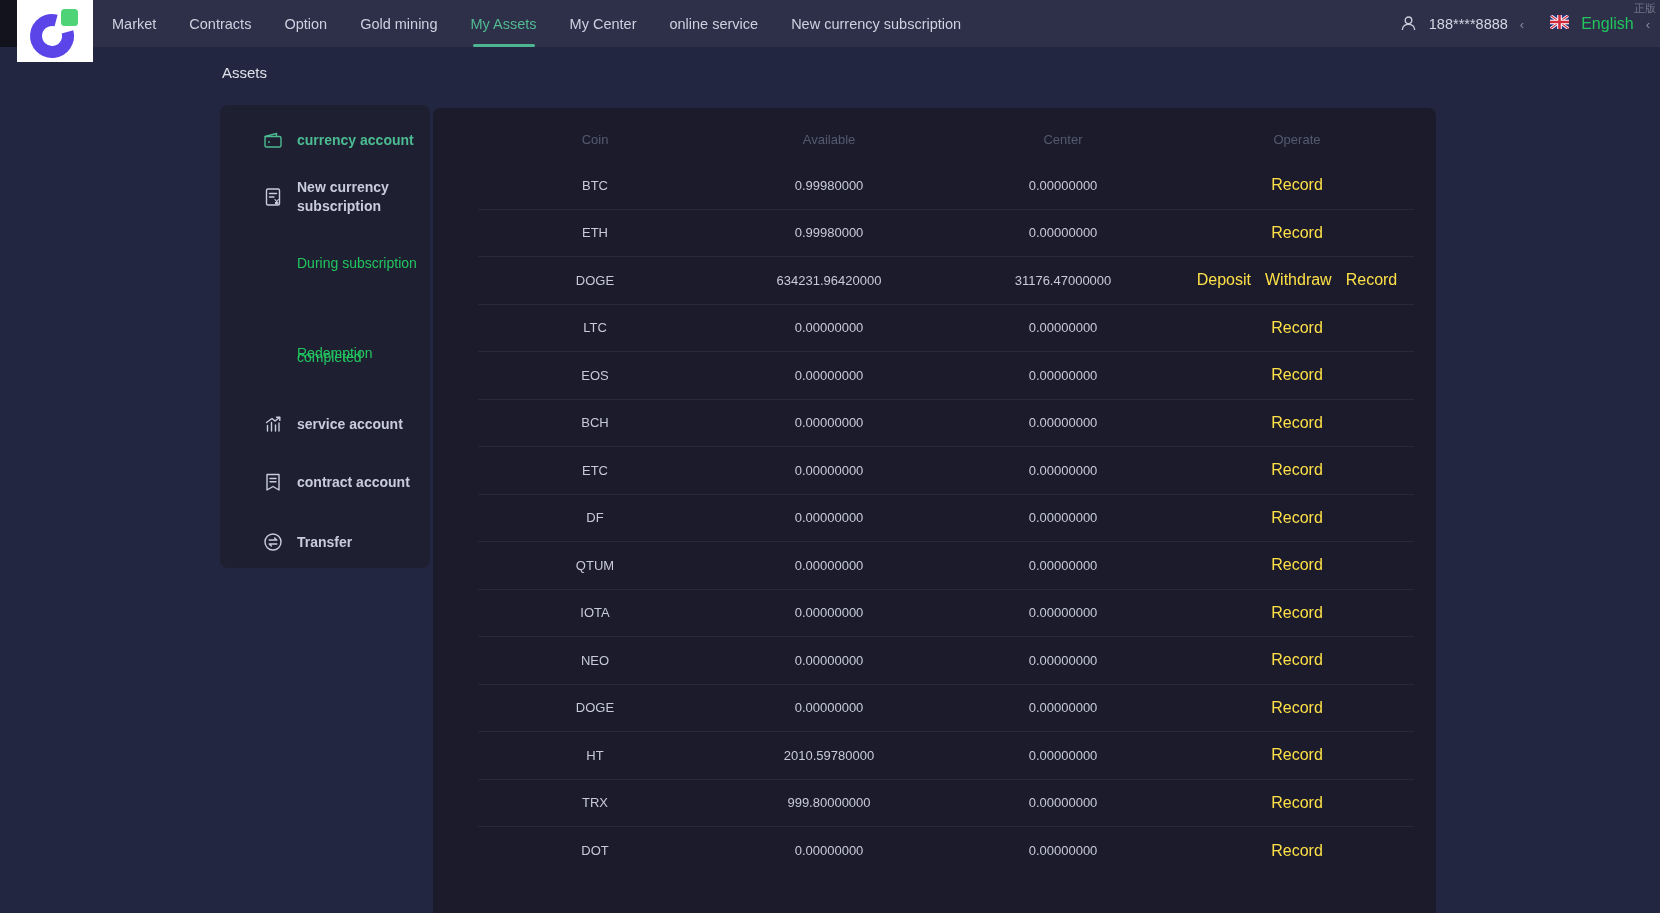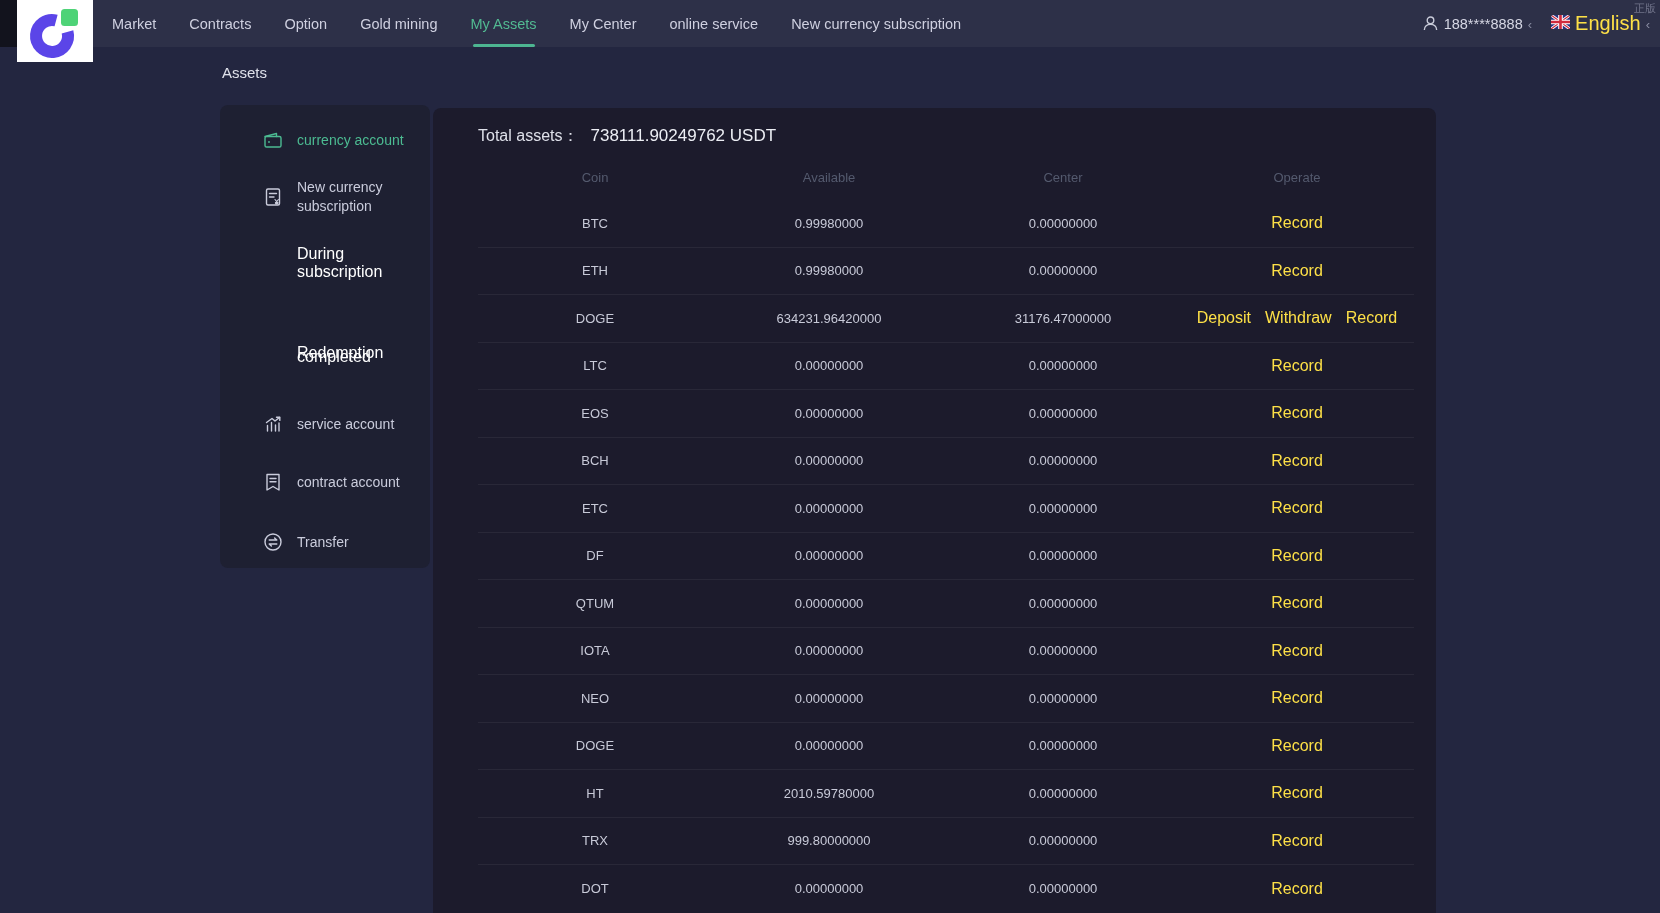--- a/index.html
+++ b/index.html
@@ -12,37 +12,37 @@
   .topnav{position:absolute;left:0;top:0;width:1660px;height:47px;background:#2d3048;}
   .nav-left-edge{position:absolute;left:0;top:0;width:17px;height:47px;background:#12131d;}
   .logo-box{position:absolute;left:17px;top:0;width:76px;height:62px;background:#ffffff;z-index:6;
     display:flex;align-items:center;justify-content:center;cursor:pointer;}
   .nav-items{position:absolute;left:112px;top:0;height:47px;display:flex;align-items:center;gap:33px;}
   .nav-item{position:relative;height:47px;display:flex;align-items:center;font-size:14.5px;
     color:#cfd0e0;cursor:pointer;white-space:nowrap;}
   .nav-item.active{color:#52ba92;}
   .nav-item.active::after{content:"";position:absolute;left:50%;transform:translateX(-50%);
     bottom:0;width:62px;height:3px;background:#4db591;border-radius:2px;}
-  .nav-right{position:absolute;right:10px;top:0;height:47px;display:flex;align-items:center;gap:5px;}
+  .nav-right{position:absolute;right:10px;top:0;height:47px;display:flex;align-items:center;gap:12px;}
   .nav-phone{font-size:14.5px;color:#d6d7e4;cursor:pointer;}
-  .nav-lang{font-size:20px;color:#fde047;cursor:pointer;text-align:center;}
+  .nav-lang{font-size:16px;color:#22c55e;cursor:pointer;text-align:center;}
   .chev{font-size:13px;color:#8a8da2;line-height:1;padding-top:1px;}
   .corner-tag{position:absolute;right:4px;top:1px;font-size:11px;color:#70738a;z-index:7;}
   .flag{border-radius:3px;overflow:hidden;display:block;}
   
   .assets-title{position:absolute;left:222px;top:64px;font-size:15px;color:#dfe1ea;}
   .side-panel{position:absolute;left:220px;top:105px;width:210px;height:463px;
     background:#1e2032;border-radius:8px;}
   .side-item{position:absolute;left:42px;right:8px;transform:translateY(-50%);
     display:flex;align-items:center;gap:13px;cursor:pointer;color:#caccdc;font-size:14px;}
   .side-item .icn{width:22px;height:22px;flex:0 0 22px;display:flex;align-items:center;justify-content:center;}
   .side-item.active{color:#4cbb92;}
-  .side-item .lbl{line-height:19px;}
+  .side-item .lbl{line-height:19px;font-weight:bold;}
   .side-sub{position:absolute;left:77px;right:8px;transform:translateY(-50%);
-    color:#ffffff;font-size:16px;cursor:pointer;}
+    color:#22c55e;font-size:14px;cursor:pointer;}
   
   .main-panel{position:absolute;left:433px;top:108px;width:1003px;height:830px;
     background:#1c1b2c;border-radius:8px;box-sizing:border-box;padding:8px 22px 0 45px;}
   .total-line{height:36px;display:flex;align-items:center;gap:12px;margin-top:2px;}
   .total-label{font-size:16px;color:#dfe1ea;}
   .total-value{font-size:17px;color:#eceef4;}
   .t-head{height:46px;display:grid;grid-template-columns:repeat(4,1fr);align-items:center;}
   .t-head .hc{font-size:13px;color:#545a6e;text-align:center;}
   .t-row{height:47.5px;display:grid;grid-template-columns:repeat(4,1fr);align-items:center;
     border-bottom:1px solid rgba(255,255,255,0.06);box-sizing:border-box;}
@@ -151,24 +151,20 @@
           <svg width="22" height="22" viewBox="0 0 22 22" fill="none" stroke-width="1.4" stroke-linecap="round" stroke-linejoin="round" stroke="#caccdc">
       <circle cx="11" cy="11" r="8"></circle>
       <path d="M7.2 9 H14.4 M12.6 6.9 L14.8 9 M14.8 13 H7.6 M9.4 15.1 L7.2 13"></path>
           </svg>
         </span>
         <span class="lbl">Transfer</span>
       </div>
     </aside>
 
   <section class="main-panel">
-    <div class="total-line">
-      <span class="total-label">Total assets：</span>
-      <span class="total-value">738111.90249762 USDT</span>
-    </div>
     <div class="t-head" id="t-head">
         <span class="hc">Coin</span>
         <span class="hc">Available</span>
         <span class="hc">Center</span>
         <span class="hc">Operate</span>
       </div>
     <div id="t-body">
         <div class="t-row">
           <span class="t-cell">BTC</span>
           <span class="t-cell">0.99980000</span>

